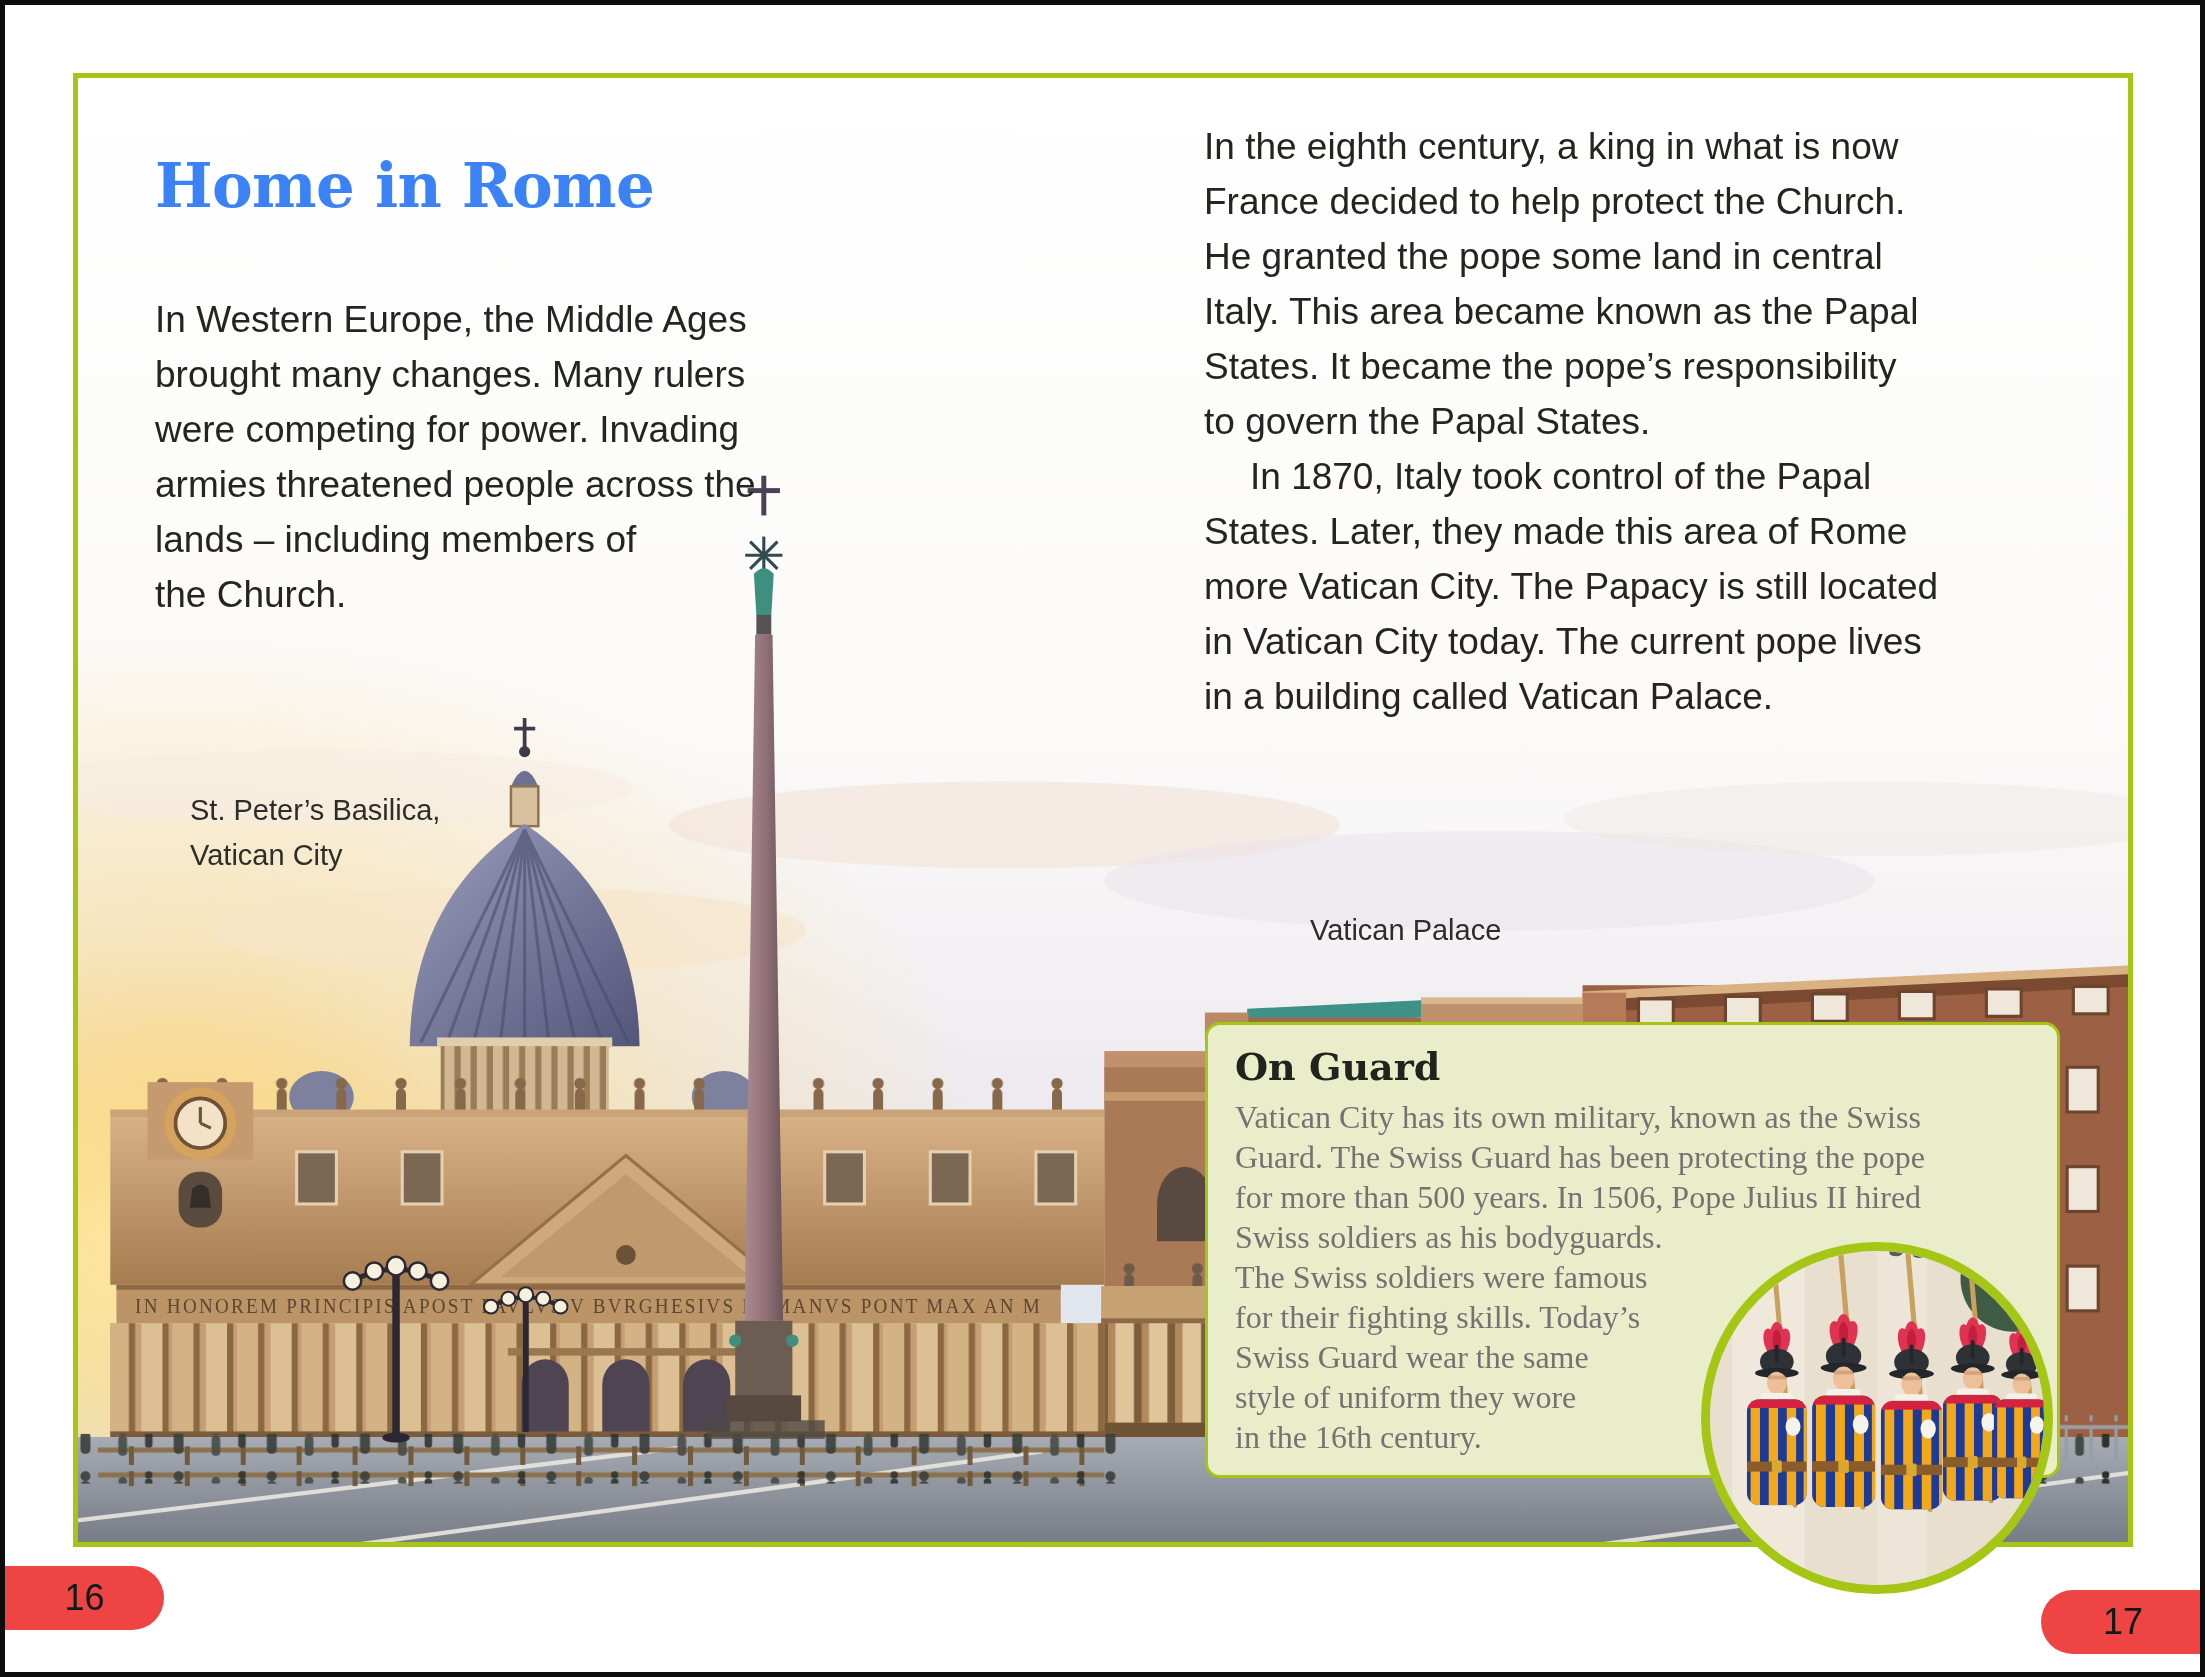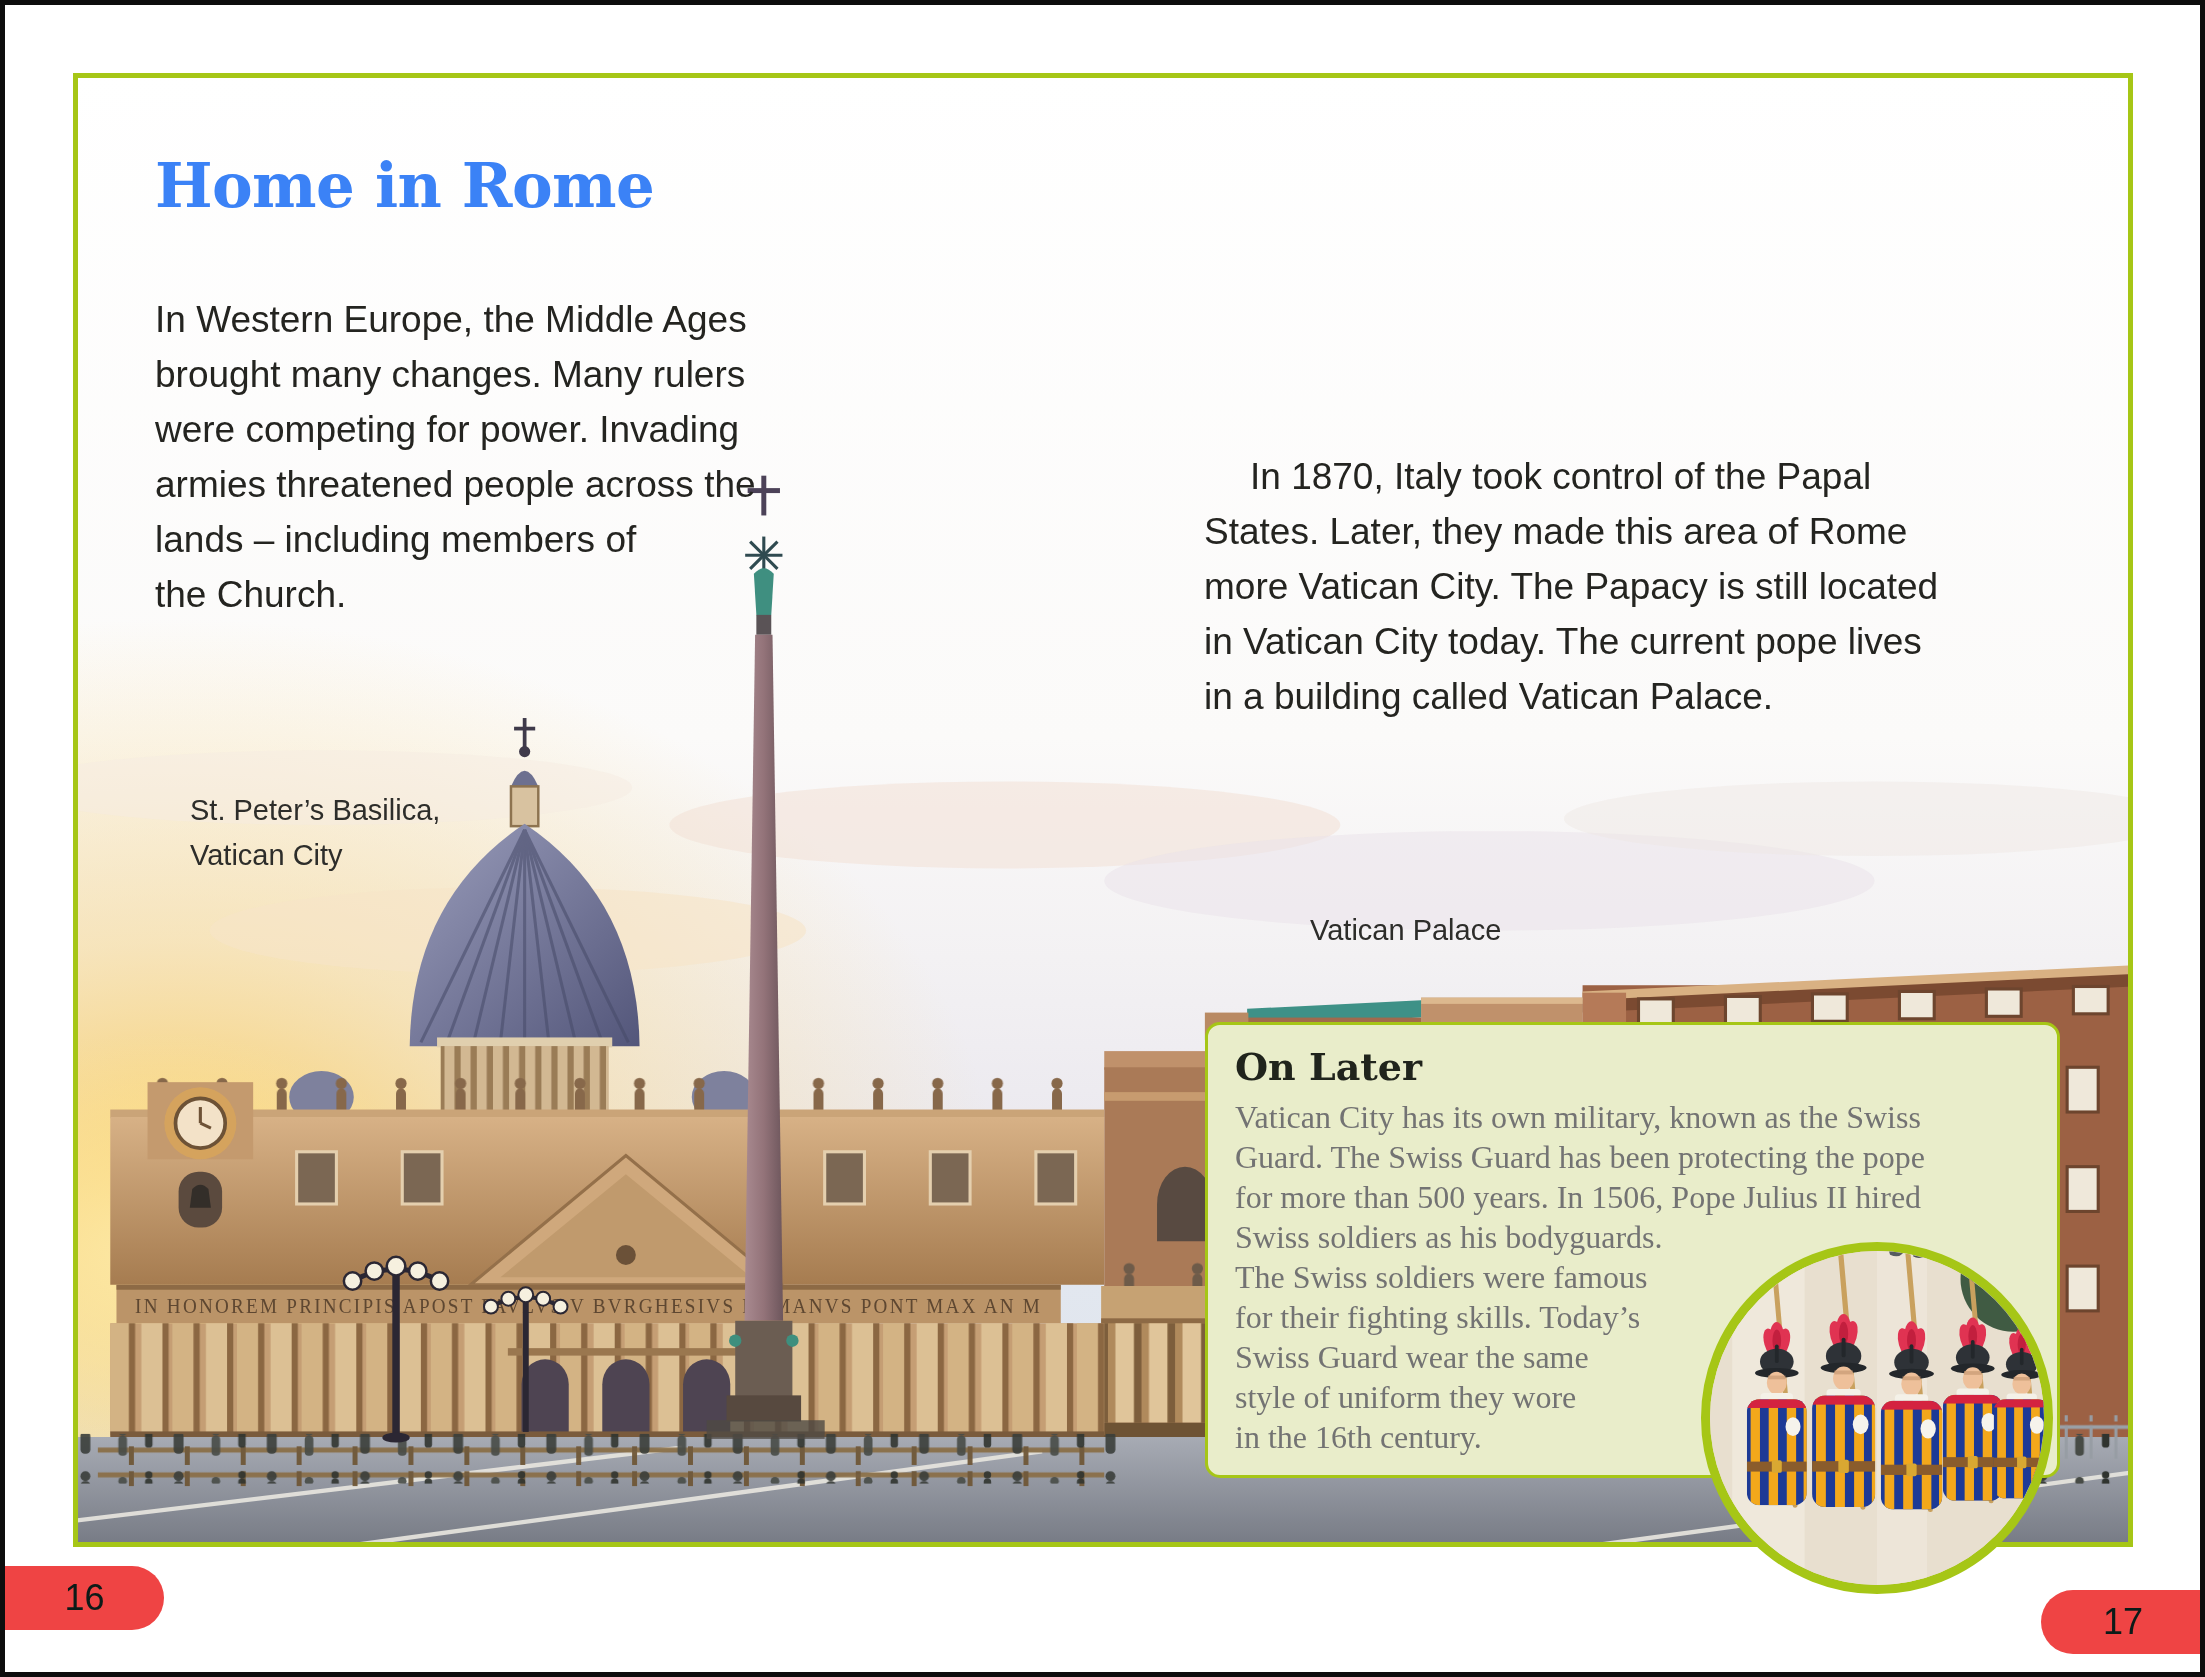--- a/index.html
+++ b/index.html
@@ -329,31 +329,37 @@
 
   <div class="abs pageframe"></div>
 
   <div class="abs title">Home in Rome</div>
   <div class="abs para para-left">In Western Europe, the Middle Ages
 brought many changes. Many rulers
 were competing for power. Invading
 armies threatened people across the
 lands – including members of
 the Church.</div>
+  <div class="abs para para-r1">In the eighth century, a king in what is now
+France decided to help protect the Church.
+He granted the pope some land in central
+Italy. This area became known as the Papal
+States. It became the pope’s responsibility
+to govern the Papal States.</div>
   <div class="abs para para-r2">In 1870, Italy took control of the Papal
 States. Later, they made this area of Rome
 more Vatican City. The Papacy is still located
 in Vatican City today. The current pope lives
 in a building called Vatican Palace.</div>
   <div class="abs caption cap-palace">Vatican Palace</div>
   <div class="abs caption cap-basilica">St. Peter’s Basilica,
 Vatican City</div>
 
   <div class="abs onguard">
-    <h3>On Later</h3>
+    <h3>On Guard</h3>
     <div class="sbody">Vatican City has its own military, known as the Swiss
 Guard. The Swiss Guard has been protecting the pope
 for more than 500 years. In 1506, Pope Julius II hired
 Swiss soldiers as his bodyguards.
 The Swiss soldiers were famous
 for their fighting skills. Today’s
 Swiss Guard wear the same
 style of uniform they wore
 in the 16th century.</div>
   </div>

